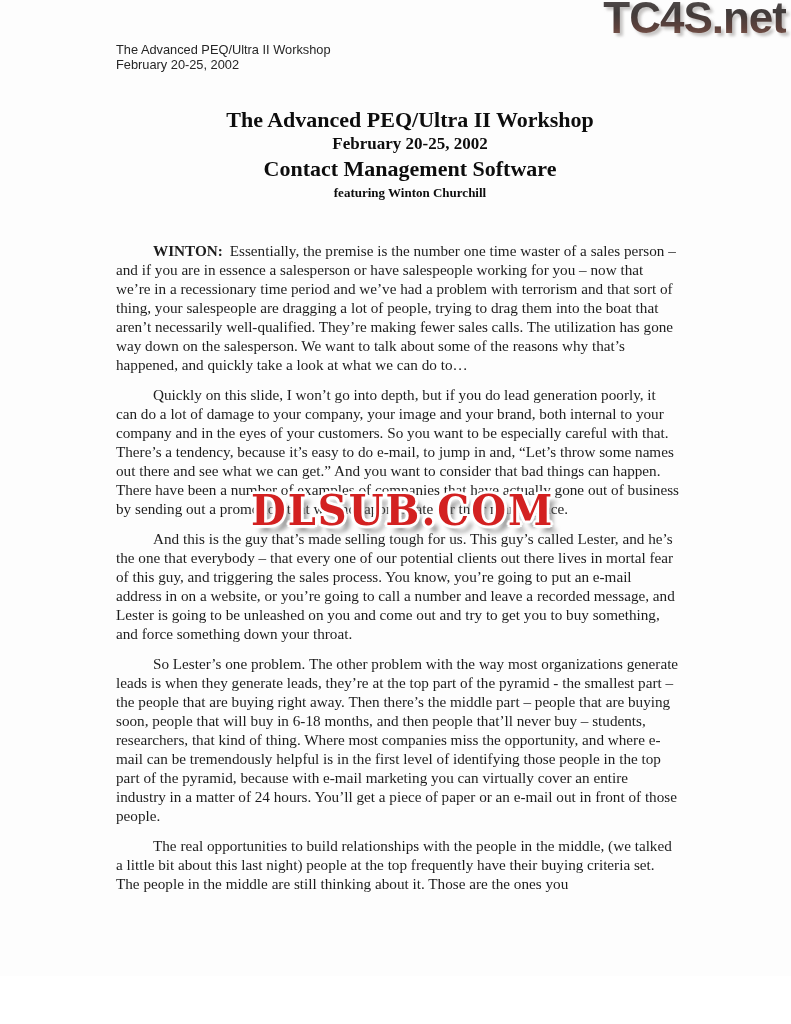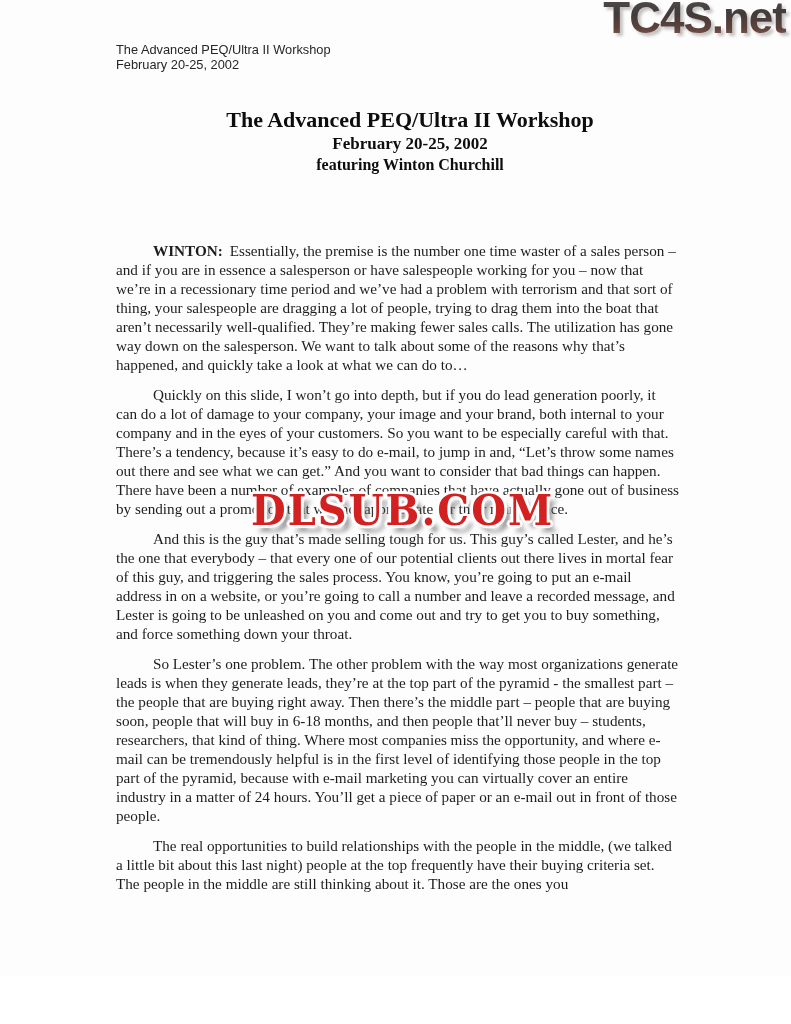--- a/index.html
+++ b/index.html
@@ -33,21 +33,21 @@
 
   
   .title-block {
     position:absolute; left:110px; top:106px; width:600px;
     text-align:center; font-weight:bold; color:#0d0d0d;
   }
   .title-main     { font-size:22px;   line-height:27px; }
   .title-date     { font-size:17px;   line-height:22px; }
   .title-tape     { font-size:22px;   line-height:27px; }
   .title-subject  { font-size:22px;   line-height:28px; }
-  .title-featuring{ font-size:16px; line-height:20px; }
+  .title-featuring{ font-size:13px; line-height:20px; }
 
   
   .body-text {
     position:absolute; left:116px; top:241px; width:563px;
     font-size:15.2px; line-height:19px; color:#1d1d1d; text-align:left;
   }
   .body-text p { margin:0 0 11px 0; text-indent:37px; }
   .speaker { font-weight:bold; margin-right:7px; }
 
   
@@ -85,20 +85,21 @@
   </div>
 
   <div class="doc-header">
     <div>The Advanced PEQ/Ultra II Workshop</div>
     <div>February 20-25, 2002</div>
   </div>
 
   <div class="title-block">
     <div class="title-main">The Advanced PEQ/Ultra II Workshop</div>
     <div class="title-date">February 20-25, 2002</div>
+    <div class="title-subject">Contact Management Software</div>
     <div class="title-featuring">featuring Winton Churchill</div>
   </div>
 
   <div class="body-text">
     <p><span class="speaker">WINTON:</span><span>Essentially, the premise is the number one time waster of a sales person – and if you are in essence a salesperson or have salespeople working for you – now that we’re in a recessionary time period and we’ve had a problem with terrorism and that sort of thing, your salespeople are dragging a lot of people, trying to drag them into the boat that aren’t necessarily well-qualified.  They’re making fewer sales calls.  The utilization has gone way down on the salesperson. We want to talk about some of the reasons why that’s happened, and quickly take a look at what we can do to…</span></p>
     <p>Quickly on this slide, I won’t go into depth, but if you do lead generation poorly, it can do a lot of damage to your company, your image and your brand, both internal to your company and in the eyes of your customers.  So you want to be especially careful with that.  There’s a tendency, because it’s easy to do e-mail, to jump in and, “Let’s throw some names out there and see what we can get.”  And you want to consider that bad things can happen.  There have been a number of examples of companies that have actually gone out of business by sending out a promotion that was not appropriate for their marketplace.</p>
     <p>And this is the guy that’s made selling tough for us.  This guy’s called Lester, and he’s the one that everybody – that every one of our potential clients out there lives in mortal fear of this guy, and triggering the sales process.  You know, you’re going to put an e-mail address in on a website, or you’re going to call a number and leave a recorded message, and Lester is going to be unleashed on you and come out and try to get you to buy something, and force something down your throat.</p>
     <p>So Lester’s one problem.  The other problem with the way most organizations generate leads is when they generate leads, they’re at the top part of the pyramid - the smallest part – the people that are buying right away.  Then there’s the middle part – people that are buying soon, people that will buy in 6-18 months, and then people that’ll never buy – students, researchers, that kind of thing.  Where most companies miss the opportunity, and where e-mail can be tremendously helpful is in the first level of identifying those people in the top part of the pyramid, because with e-mail marketing you can virtually cover an entire industry in a matter of 24 hours. You’ll get a piece of paper or an e-mail out in front of those people.</p>
     <p>The real opportunities to build relationships with the people in the middle, (we talked a little bit about this last night) people at the top frequently have their buying criteria set. The people in the middle are still thinking about it.  Those are the ones you</p>
   </div>

